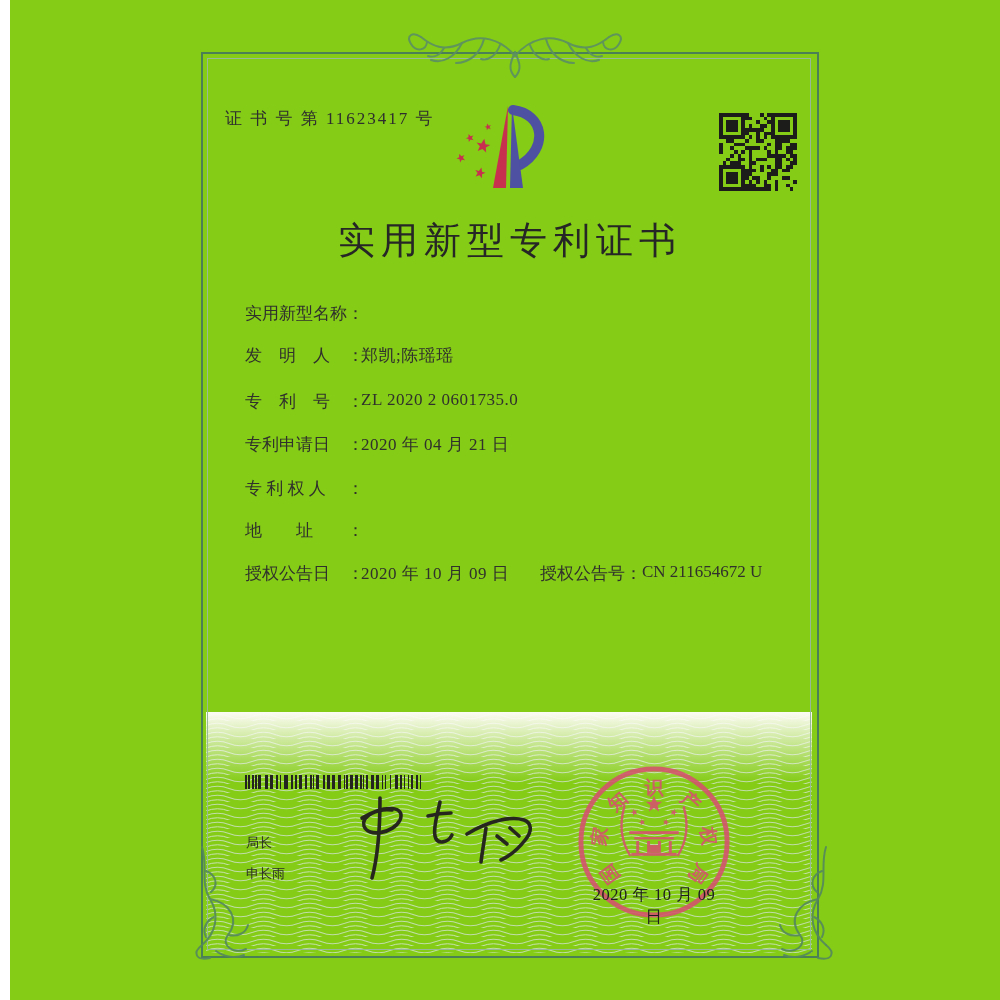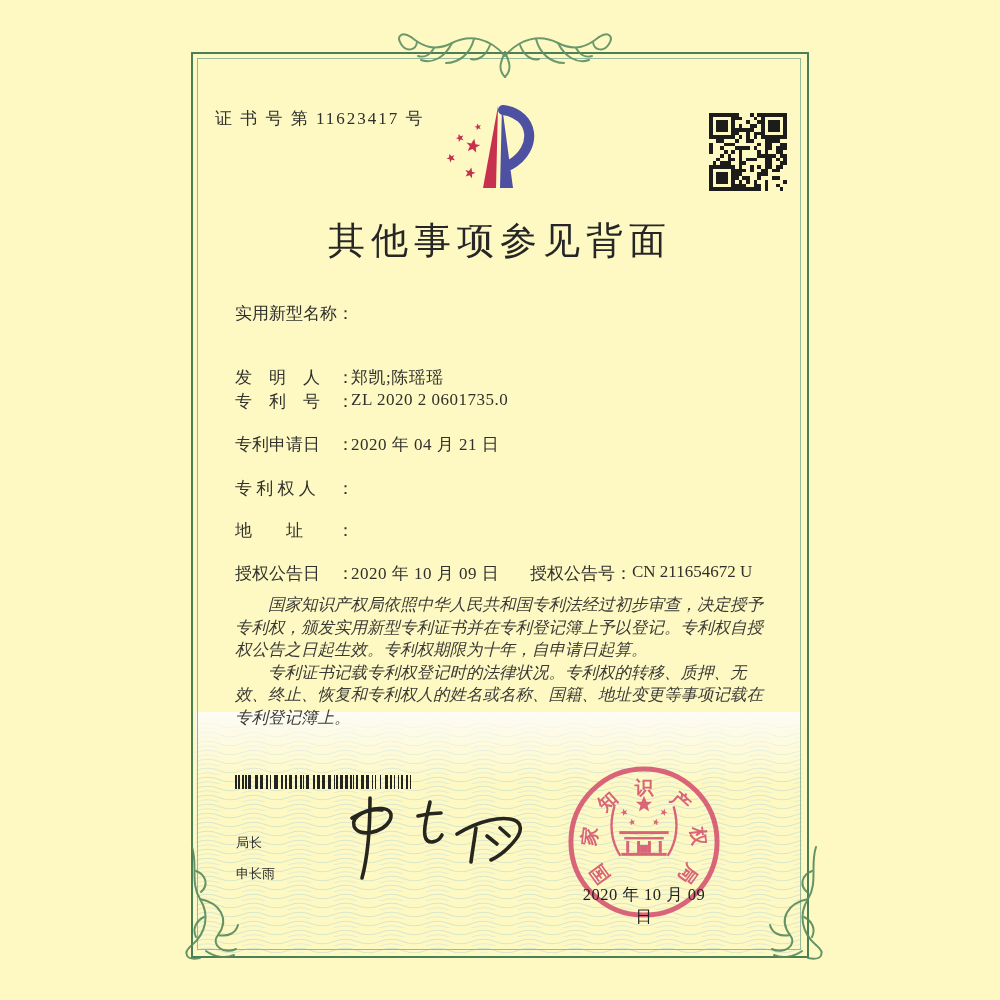--- a/index.html
+++ b/index.html
@@ -1,18 +1,18 @@
 <!DOCTYPE html>
 <html><head>
 <meta charset="utf-8">
 <style>
   html,body{margin:0;padding:0;}
   body{width:1000px;height:1000px;position:relative;background:#ffffff;
        font-family:"Liberation Serif","DejaVu Serif",serif;overflow:hidden;}
-  .page{position:absolute;inset:0;background:#fef9c3;}
+  .page{position:absolute;inset:0;background:#84cc16;margin-left:10px;}
   
   .frame-outer{position:absolute;left:191px;top:52px;width:614px;height:902px;
     border:2.5px solid #4b7f55;}
   .frame-inner{position:absolute;left:197px;top:58px;width:602px;height:890px;
     border:1px solid #96ba99;}
   
   .guilloche{position:absolute;left:196px;top:712px;width:606px;height:241px;opacity:.8;}
   .guilloche-fade{position:absolute;left:196px;top:712px;width:606px;height:70px;
     background:linear-gradient(#fdfcf5, rgba(253,252,245,0));}
   
@@ -24,21 +24,21 @@
   .barcode{position:absolute;left:235px;top:775px;width:178px;height:14px;}
   .barcode div{position:absolute;top:0;height:100%;background:#23231f;}
   
   .cert-no{position:absolute;left:215px;top:107px;font-size:17px;letter-spacing:2px;color:#2e2e2e;}
   .title{position:absolute;left:200px;top:216px;width:600px;text-align:center;
     font-size:37px;letter-spacing:6px;color:#262626;font-weight:400;margin:0;}
   .row{position:absolute;left:235px;font-size:17px;color:#30302c;display:flex;}
   .row .lbl{width:102px;display:inline-block;white-space:pre;}
   .row .colon{width:14px;}
   .row .val{letter-spacing:.5px;}
-  .row1{top:302px;} .row2{top:366px;} .row3{top:390px;} .row4{top:433px;}
+  .row1{top:302px;} .row2{top:344px;} .row3{top:390px;} .row4{top:433px;}
   .row5{top:477px;} .row6{top:519px;justify-content:center;} .row7{top:562px;}
   .row6 .val{width:432px;line-height:26px;}
   .row7b{position:absolute;left:485px;top:562px;font-size:17px;color:#30302c;display:flex;padding-left:45px;}
   .row7b .lbl{white-space:pre;}
   .body-text{position:absolute;left:235px;top:594px;width:534px;font-size:16.5px;
     line-height:22.5px;color:#3a3a36;font-style:italic;}
   .body-text p{margin:0;text-indent:2em;}
   .signer{position:absolute;left:236px;top:827px;font-size:13px;color:#2b2b28;
     font-family:"Liberation Sans","DejaVu Sans",sans-serif;line-height:31px;}
   .signature{position:absolute;left:330px;top:790px;}
@@ -357,21 +357,21 @@
       <rect x="8" y="20" width="1" height="1" fill="#1c1c1a"></rect>
       <rect x="9" y="20" width="1" height="1" fill="#1c1c1a"></rect>
       <rect x="10" y="20" width="1" height="1" fill="#1c1c1a"></rect>
       <rect x="11" y="20" width="1" height="1" fill="#1c1c1a"></rect>
       <rect x="12" y="20" width="1" height="1" fill="#1c1c1a"></rect>
       <rect x="13" y="20" width="1" height="1" fill="#1c1c1a"></rect>
       <rect x="15" y="20" width="1" height="1" fill="#1c1c1a"></rect>
       <rect x="19" y="20" width="1" height="1" fill="#1c1c1a"></rect>
     </svg>
 
-  <h1 class="title">其他事项参见背面</h1>
+  <h1 class="title">实用新型专利证书</h1>
 
   <div class="row row1">
     <span class="lbl">实用新型名称</span>
       <span class="colon">：</span>
   </div>
   <div class="row row2">
     <span class="lbl">发　明　人</span>
       <span class="colon">：</span>
     <span class="val">郑凯;陈瑶瑶</span>
   </div>
@@ -397,24 +397,20 @@
     <span class="lbl">授权公告日</span>
       <span class="colon">：</span>
     <span class="val">2020 年 10 月 09 日</span>
   </div>
   <div class="row7b">
     <span class="lbl">授权公告号</span>
       <span class="colon">：</span>
     <span class="val">CN 211654672 U</span>
   </div>
 
-  <div class="body-text">
-    <p>国家知识产权局依照中华人民共和国专利法经过初步审查，决定授予专利权，颁发实用新型专利证书并在专利登记簿上予以登记。专利权自授权公告之日起生效。专利权期限为十年，自申请日起算。</p>
-    <p>专利证书记载专利权登记时的法律状况。专利权的转移、质押、无效、终止、恢复和专利权人的姓名或名称、国籍、地址变更等事项记载在专利登记簿上。</p>
-  </div>
 
   <div class="barcode">
       <div style="left: 0px; width: 1.60563px;"></div>
       <div style="left: 2.83475px; width: 2.38547px;"></div>
       <div style="left: 6.79887px; width: 1.90158px;"></div>
       <div style="left: 9.76718px; width: 2.07348px;"></div>
       <div style="left: 13.1487px; width: 3.09715px;"></div>
       <div style="left: 19.8319px; width: 3.04769px;"></div>
       <div style="left: 25.1787px; width: 2.5408px;"></div>
       <div style="left: 30.9593px; width: 2.43153px;"></div>

